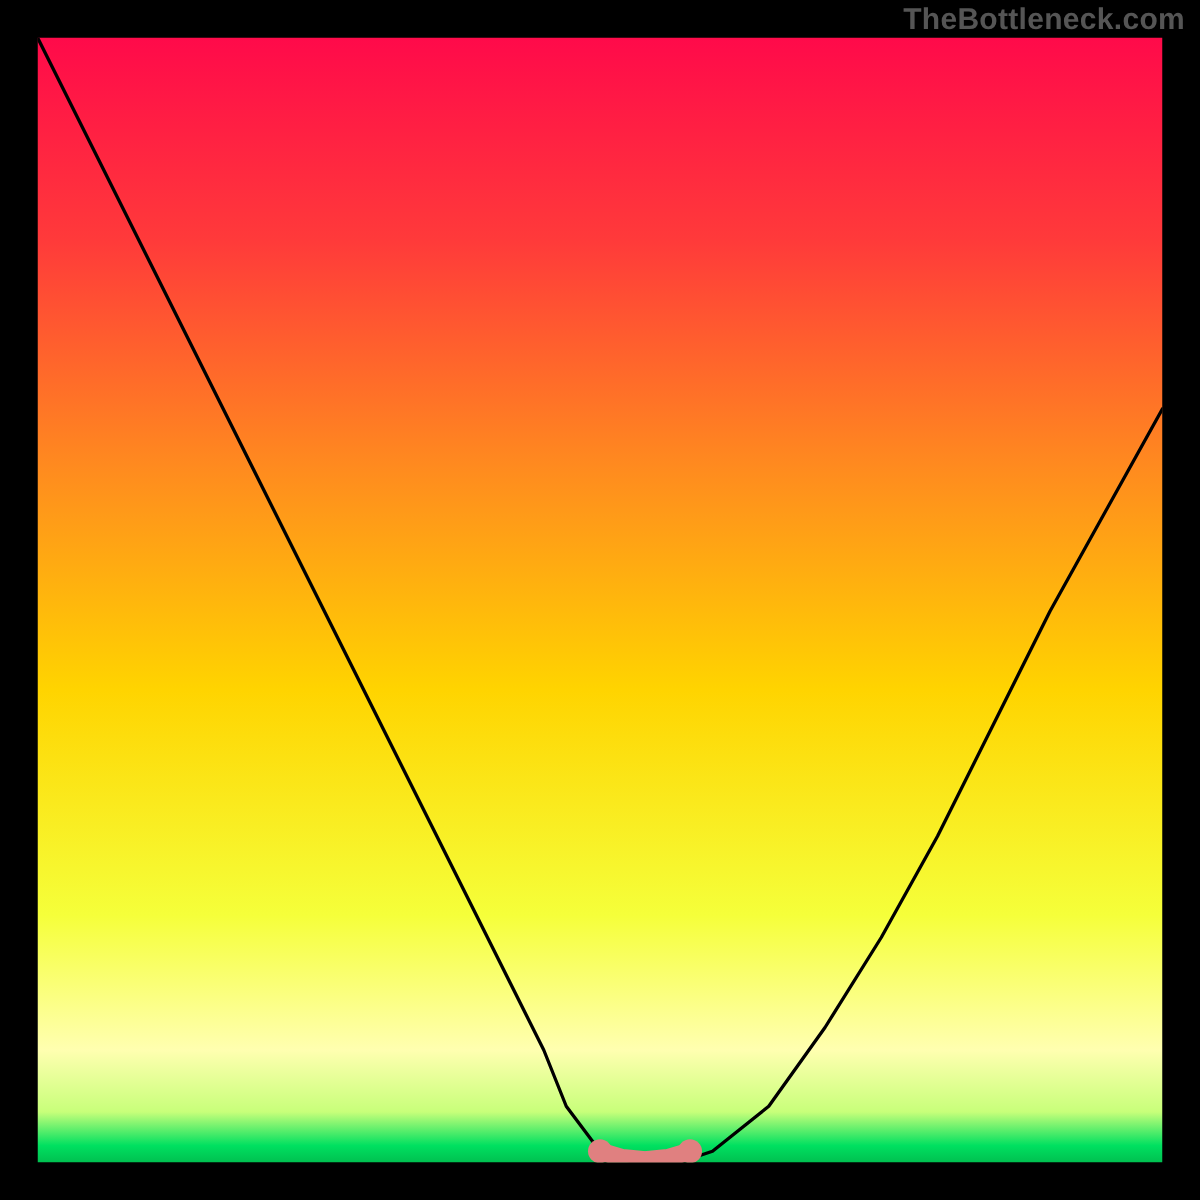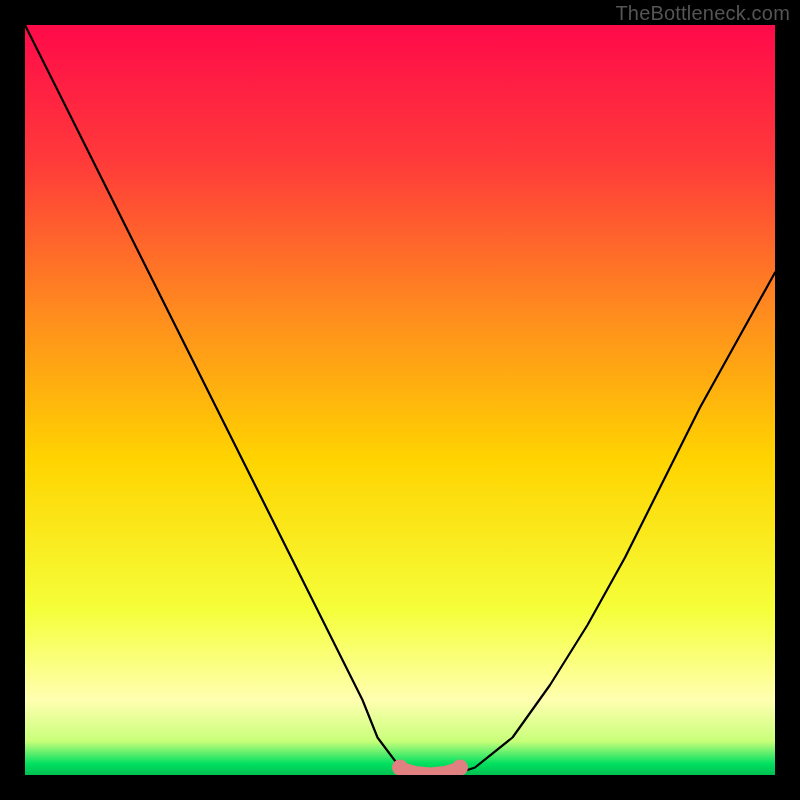--- a/index.html
+++ b/index.html
@@ -16,21 +16,21 @@
     width: 800px;
     height: 800px;
     background: #000;
   }
   .watermark {
     position: absolute;
     top: 2px;
     right: 10px;
     color: #555;
     font-size: 20px;
-    font-weight: 400;
+    font-weight: 700;
     letter-spacing: 0.2px;
     z-index: 20;
   }
   .plot-wrap {
     position: absolute;
     left: 25px;
     top: 25px;
     width: 750px;
     height: 750px;
   }

